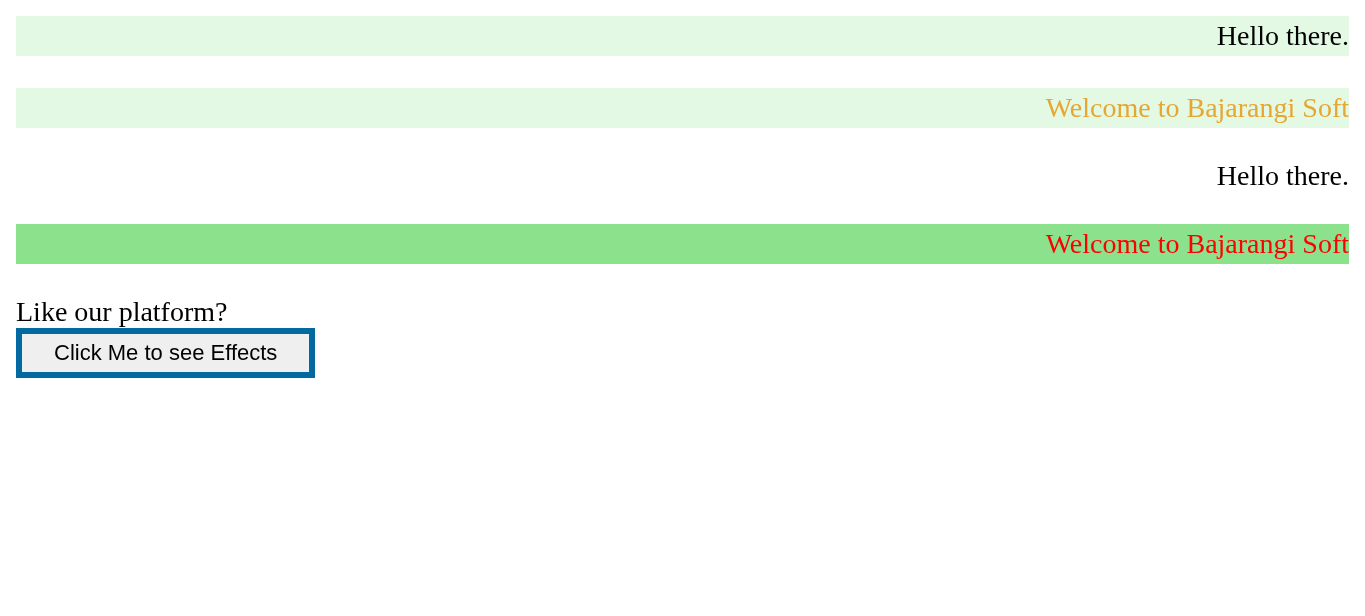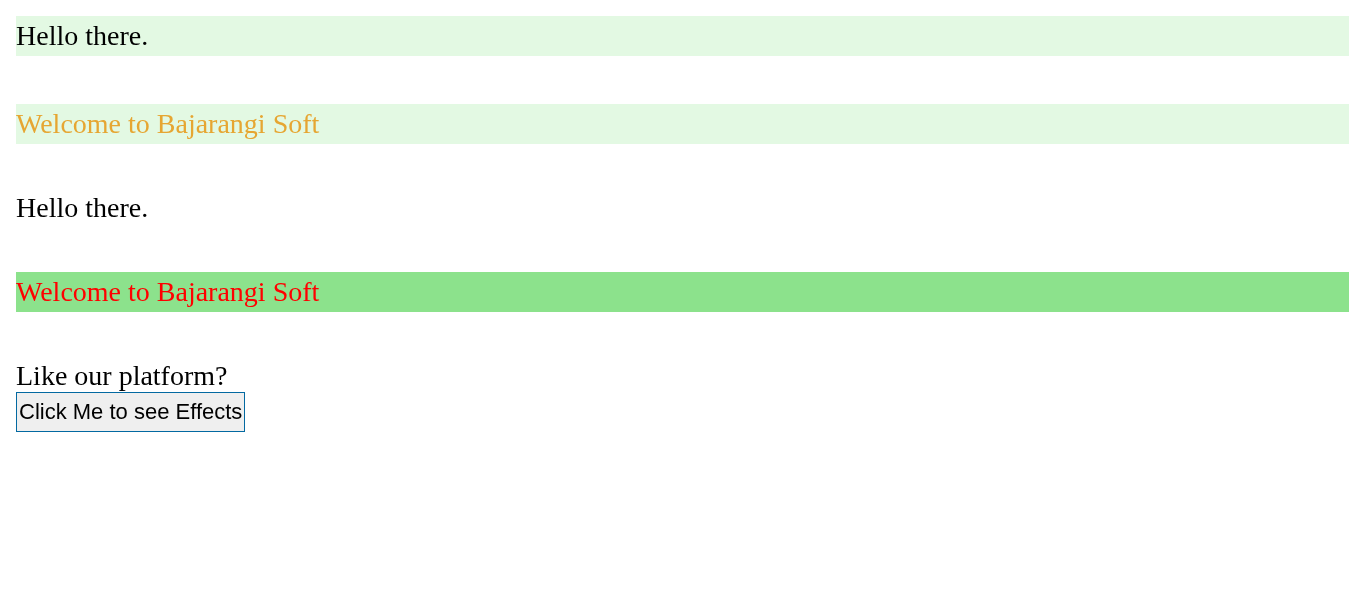--- a/index.html
+++ b/index.html
@@ -7,42 +7,43 @@
     }
     body {
       margin: 0;
       padding: 16px;
       font-family: "Times New Roman", Times, serif;
       font-size: 28px;
       color: #000;
       background: #fff;
     }
     .block {
-      margin-bottom: 48px;
+      margin-bottom: 32px;
+      text-align: right;
     }
     .light-green-bg {
       background-color: #e3f9e3;
       padding: 4px 0;
     }
     .orange-text {
       color: #e6a632;
     }
     .bright-green-bg {
       background-color: #8ce28c;
       padding: 4px 0;
     }
     .red-text {
       color: #ff0000;
     }
     button {
       font-family: Arial, Helvetica, sans-serif;
       font-size: 22px;
-      padding: 6px 2px;
+      padding: 6px 32px;
       background-color: #efefef;
-      border: 1px solid #0369a1;
+      border: 6px solid #0369a1;
       cursor: pointer;
     }
     .last-block {
     }
   </style>
 </head>
 <body>
 
 
 

